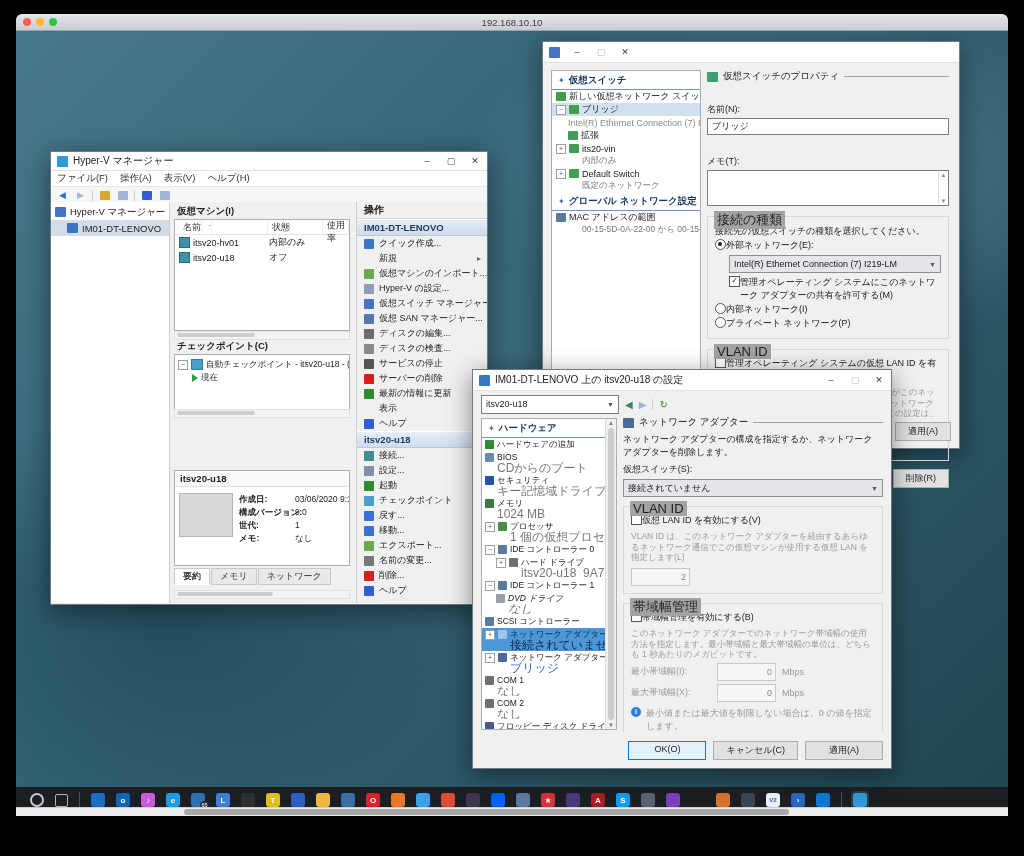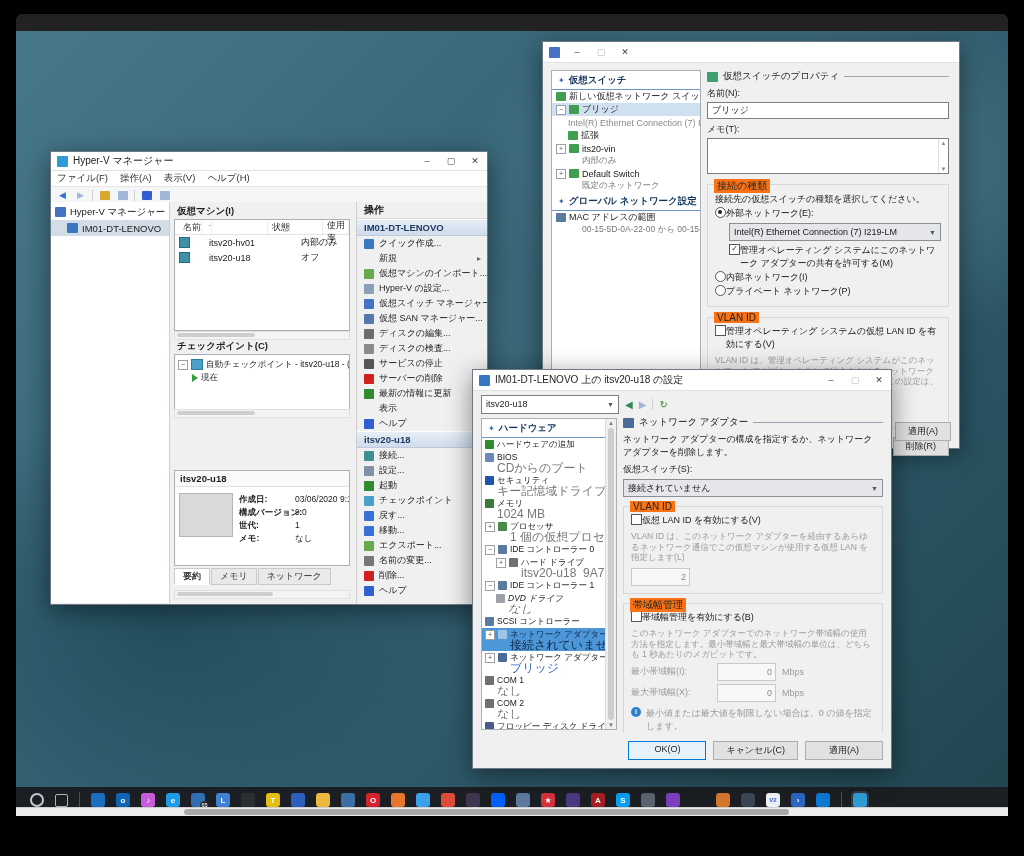--- a/index.html
+++ b/index.html
@@ -51,21 +51,21 @@
   .wa-tree{width:118px;background:#fff;border-right:1px solid #cfcfcf;padding-top:2px;flex:none;}
   .tree-row{display:flex;align-items:center;gap:4px;height:16px;padding-left:4px;font-size:9.5px;white-space:nowrap;}
   .tree-row.sel{background:#d3dde8;}
   .tree-row .ti{width:11px;height:10px;flex:none;border-radius:1px;}
   .wa-mid{width:186px;background:#f0f0f0;border-right:1px solid #cfcfcf;position:relative;flex:none;}
   .mid-h{position:absolute;left:7px;font-weight:bold;font-size:9.5px;color:#222;white-space:nowrap;}
   .vm-box{position:absolute;left:4px;right:6px;top:17px;height:110px;}
   .vm-thead{display:flex;height:14px;border-bottom:1px solid #e4e4e4;color:#333;font-size:9px;align-items:center;}
   .vm-thead span{padding-left:4px;border-right:1px solid #eee;height:100%;display:flex;align-items:center;}
   .c-name{width:88px;flex:none;}.c-state{width:50px;flex:none;}.c-cpu{flex:1;}
-  .vm-row{display:flex;height:15px;align-items:center;font-size:9px;gap:16px;}
+  .vm-row{display:flex;height:15px;align-items:center;font-size:9px;}
   .vm-row .vmi{width:9px;height:9px;background:#3e8fa8;border:1px solid #2a6a80;margin:0 3px 0 4px;flex:none;}
   .vm-row .vn{width:76px;flex:none;white-space:nowrap;overflow:hidden;}
   .vm-row .vs{width:50px;flex:none;}
   .cp-box{position:absolute;left:4px;right:6px;top:152px;height:52px;padding-top:3px;}
   .cp-row{display:flex;align-items:center;gap:3px;font-size:8.5px;height:13px;white-space:nowrap;overflow:hidden;padding-left:3px;}
   .exp{width:8px;height:8px;border:1px solid #9aa0a6;background:#fff;flex:none;font-size:7px;line-height:7px;text-align:center;color:#555;}
   .cp-ic{width:10px;height:9px;background:#4aa0c8;border:1px solid #2f7a9a;flex:none;}
   .play{width:0;height:0;border-left:6px solid #2e9e3e;border-top:4px solid transparent;border-bottom:4px solid transparent;flex:none;margin-left:14px;}
   .detail-box{position:absolute;left:4px;right:6px;top:268px;height:94px;}
   .detail-title{height:15px;line-height:15px;padding-left:5px;font-weight:bold;font-size:9.5px;border-bottom:1px solid #e0e0e0;background:#fafafa;}
@@ -93,26 +93,26 @@
   .pane-sect{font-weight:bold;color:#16365c;font-size:9.5px;padding:3px 0 2px 6px;border-bottom:1px solid #6f96c2;display:flex;gap:4px;align-items:center;}
   .pane-sect .star{color:#3565a0;font-size:8px;}
   .vt-row{display:flex;align-items:center;gap:3px;min-height:13px;padding-left:4px;font-size:9px;white-space:nowrap;overflow:hidden;}
   .vt-row.sel{background:#cfe0f0;}
   .vt-sub{font-size:8.5px;color:#777;padding-left:30px;white-space:nowrap;overflow:hidden;}
   .vt-ic{width:10px;height:9px;flex:none;border-radius:1px;}
   .wb-props{position:absolute;left:164px;top:28px;right:10px;bottom:40px;font-size:9px;}
   .prop-h{display:flex;align-items:center;gap:5px;font-size:9.5px;color:#222;margin-bottom:4px;}
   .prop-h .line{flex:1;height:1px;background:#9aa5b1;}
   .prop-ic{width:11px;height:10px;background:#3f9e6f;border-radius:1px;flex:none;}
-  .lbl{margin:4px 0 2px 0;color:#222;}
+  .lbl{margin:20px 0 2px 0;color:#222;}
   .txt{height:15px;background:#fff;border:1px solid #7a7f85;display:flex;align-items:center;padding-left:4px;font-size:9px;}
   .memo{height:34px;background:#fff;border:1px solid #7a7f85;position:relative;}
   .memo .sb{position:absolute;right:0;top:0;bottom:0;width:9px;border-left:1px solid #e0e0e0;display:flex;flex-direction:column;justify-content:space-between;align-items:center;color:#888;font-size:6px;padding:1px 0;}
   .fs{border:1px solid #d7d7d7;padding:6px 7px 7px 7px;position:relative;margin-top:10px;}
-  .fs .legend{position:absolute;top:-6px;left:6px;background:#f97316;padding:0 3px;font-size:10px;color:#222;}
+  .fs .legend{position:absolute;top:-6px;left:6px;background:#a3a3a3;padding:0 3px;font-size:13px;color:#222;}
   .rd{width:9px;height:9px;border:1px solid #555;border-radius:50%;background:#fff;flex:none;position:relative;}
   .rd.on::after{content:"";position:absolute;left:2px;top:2px;width:4px;height:4px;border-radius:50%;background:#222;}
   .cb{width:9px;height:9px;border:1px solid #555;background:#fff;flex:none;text-align:center;line-height:8px;font-size:8px;color:#222;}
   .opt{display:flex;align-items:flex-start;margin:1px 0;}
   .combo{display:flex;justify-content:space-between;align-items:center;background:#e4e6e9;border:1px solid #8a8f94;height:16px;padding:0 4px;margin:3px 0 3px 14px;}
   .combo .ar{color:#555;font-size:7px;}
   .hint{color:#9a9a9a;font-size:8.5px;line-height:1.25;margin:4px 0 2px 0;}
   .num-dis{width:52px;height:14px;border:1px solid #c9c9c9;background:#f7f7f7;color:#8a8a8a;text-align:right;padding-right:3px;font-size:9px;margin-top:3px;}
   .btn{display:inline-block;background:#e1e1e1;border:1px solid #aeaeae;padding:2px 12px;font-size:9px;color:#222;text-align:center;}
   .btn.default{border-color:#0078d7;background:#e5f1fb;}
@@ -157,20 +157,28 @@
   .tb-sep{width:1px;height:16px;background:#4a5058;flex:none;}
   .tb-badge{position:absolute;right:-4px;bottom:-3px;background:#2b2f33;color:#fff;border-radius:50%;width:9px;height:9px;font-size:5.5px;line-height:9px;text-align:center;font-weight:normal;}
   .mac-hscroll{position:absolute;left:0;right:0;bottom:0;height:8px;background:#ececec;border-top:1px solid #cfcfcf;z-index:40;}
   .mac-hthumb{position:absolute;left:168px;width:605px;top:1px;height:6px;background:#a9a9a9;border-radius:3px;}
 </style>
 </head>
 <body>
 
 <div class="screen">
   <div class="mac-window">
+    <div class="mac-titlebar">
+      <div class="lights">
+        <span class="light r"></span>
+        <span class="light y"></span>
+        <span class="light g"></span>
+      </div>
+      <div class="mac-title">192.168.10.10</div>
+    </div>
 
     <div class="desktop">
 
       <div class="win win-a">
         <div class="titlebar">
           <span class="t-icon" style="background:#2e9bd6"></span>
           <span class="t-text">Hyper-V マネージャー</span>
           <span class="caps">
             <span class="cap">–</span>
             <span class="cap">▢</span>

